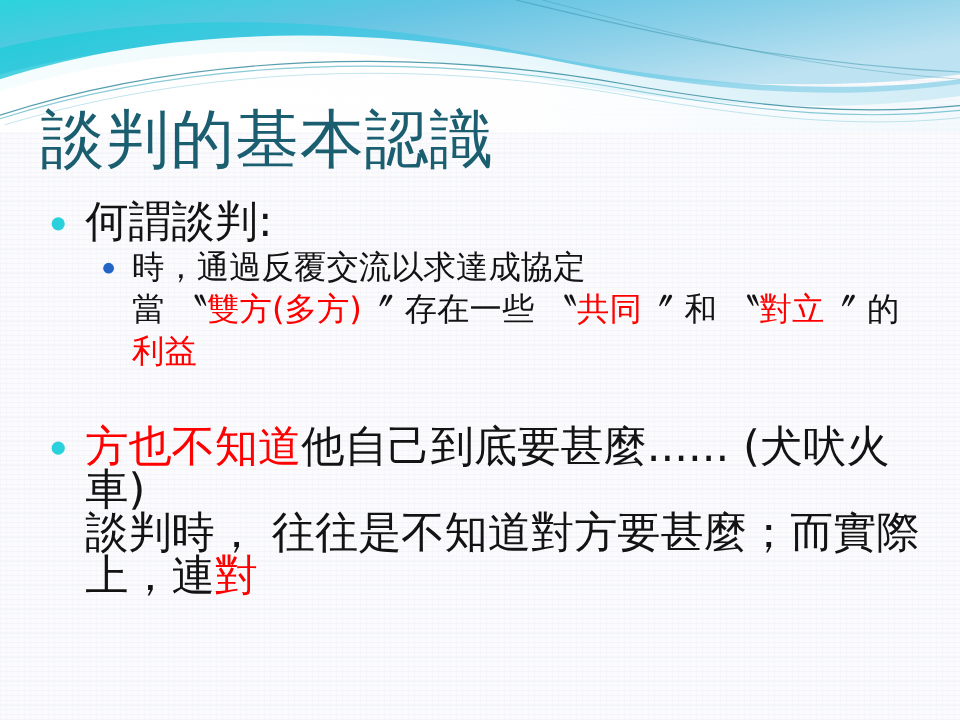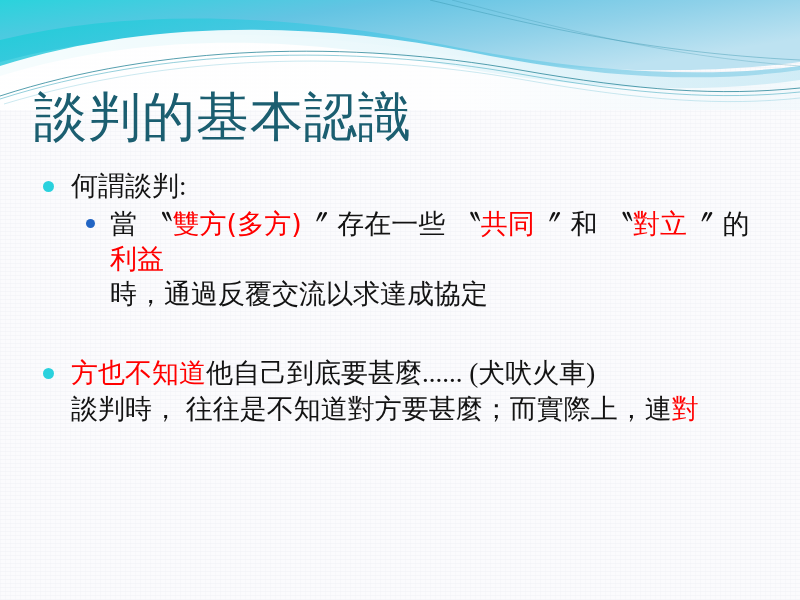--- a/index.html
+++ b/index.html
@@ -63,25 +63,24 @@
   #body-content {
     position: absolute;
     left: 34px;
     top: 168px;
     width: 740px;
   }
 
   .bullet-l1 {
     position: relative;
     padding-left: 37px;
-    font-size: 27px;
+    font-size: 36px;
     line-height: 36px;
     color: #131313;
     margin-bottom: 2px;
-    font-family: Liberation Serif, serif;
   }
   .bullet-l1 > .dot {
     position: absolute;
     left: 9px;
     top: 13px;
     width: 11px;
     height: 11px;
     border-radius: 50%;
     background: #2ad1dd;
   }
@@ -159,22 +158,22 @@
 
   <div id="body-content">
 
     <div class="bullet-l1">
       <span class="dot"></span>
       <span>何謂談判:</span>
     </div>
 
     <div class="bullet-l2">
       <span class="dot"></span>
+      <span class="txt-line"><span class="blk">時，通過反覆交流以求達成協定</span></span>
       <span class="txt-line"><span class="blk">當 〝</span><span class="red">雙方(多方)</span><span class="blk">〞 存在一些 〝</span><span class="red">共同</span><span class="blk">〞 和 〝</span><span class="red">對立</span><span class="blk">〞 的</span><span class="red">利益</span></span>
-      <span class="txt-line"><span class="blk">時，通過反覆交流以求達成協定</span></span>
     </div>
 
     <div class="spacer-block"></div>
 
     <div class="bullet-l1">
       <span class="dot"></span>
       <span class="txt-line"><span class="red">方也不知道</span><span class="blk">他自己到底要甚麼...... (犬吠火車)</span></span>
       <span class="txt-line"><span class="blk">談判時， 往往是不知道對方要甚麼；而實際上，連</span><span class="red">對</span></span>
     </div>
 

